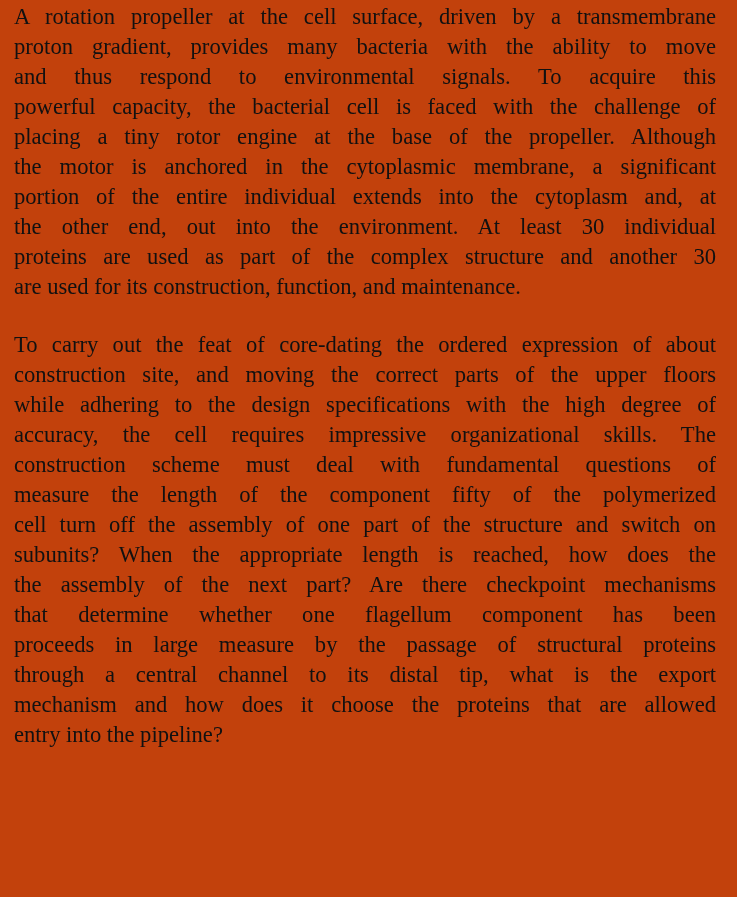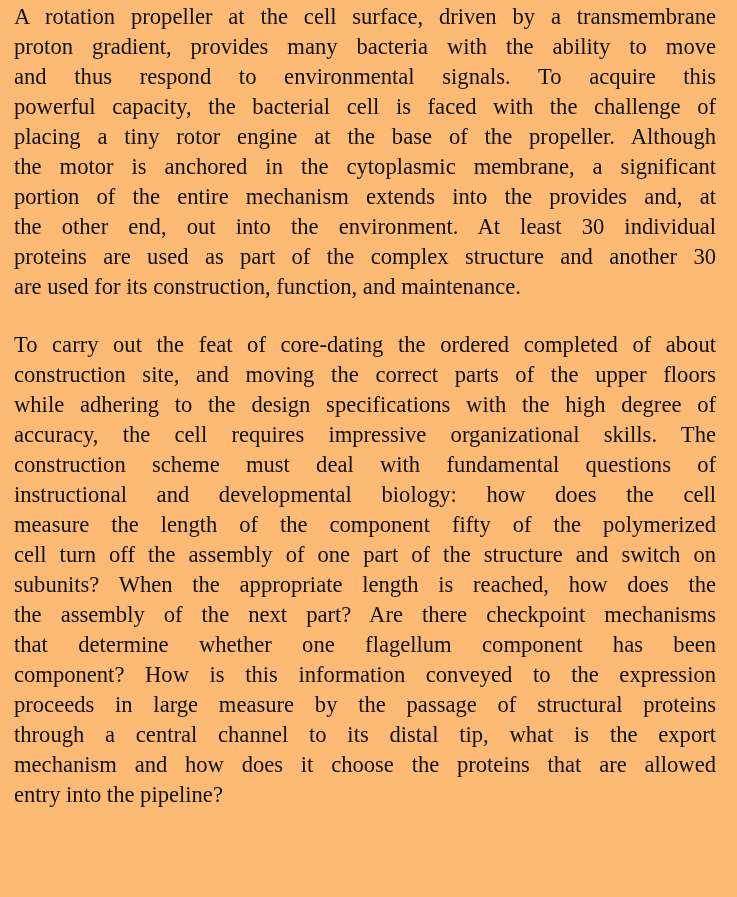--- a/index.html
+++ b/index.html
@@ -1,21 +1,21 @@
 <!DOCTYPE html>
 <html><head>
 <meta charset="utf-8">
 <style>
   html, body { margin: 0; padding: 0; background: #ffffff; }
   body { width: 737px; height: 897px; overflow: hidden; }
   .page {
     position: relative;
     width: 737px;
     height: 897px;
-    background: #fdba74;
+    background: #c2410c;
     color: #111111;
     font-family: "Liberation Serif", "DejaVu Serif", serif;
     font-size: 22.6px;
   }
   .para { position: absolute; left: 14px; width: 702px; }
   .para.p1 { top: 2px; }
   .para.p2 { top: 330px; }
   .line {
     display: block;
     height: 30px;
@@ -31,37 +31,35 @@
 <body>
 
 <div class="page">
   <div class="para p1">
     <span class="line">A rotation propeller at the cell surface, driven by a transmembrane</span>
     <span class="line">proton gradient, provides many bacteria with the ability to move</span>
     <span class="line">and thus respond to environmental signals.  To acquire this</span>
     <span class="line">powerful capacity, the bacterial cell is faced with the challenge of</span>
     <span class="line">placing a tiny rotor engine at the base of the propeller.  Although</span>
     <span class="line">the motor is anchored in the cytoplasmic membrane, a significant</span>
-    <span class="line">portion of the entire mechanism extends into the provides and, at</span>
+    <span class="line">portion of the entire individual extends into the cytoplasm and, at</span>
     <span class="line">the other end, out into the environment.  At least 30 individual</span>
     <span class="line">proteins are used as part of the complex structure and another 30</span>
     <span class="line last">are used for its construction, function, and maintenance.</span>
   </div>
 
   <div class="para p2">
-    <span class="line">To carry out the feat of core-dating the ordered completed of about</span>
+    <span class="line">To carry out the feat of core-dating the ordered expression of about</span>
     <span class="line">construction site, and moving the correct parts of the upper floors</span>
     <span class="line">while adhering to the design specifications with the high degree of</span>
     <span class="line">accuracy, the cell requires impressive organizational skills.  The</span>
     <span class="line">construction scheme must deal with fundamental questions of</span>
-    <span class="line">instructional and developmental biology: how does the cell</span>
     <span class="line">measure the length of the component fifty of the polymerized</span>
     <span class="line">cell turn off the assembly of one part of the structure and switch on</span>
     <span class="line">subunits?  When the appropriate length is reached, how does the</span>
     <span class="line">the assembly of the next part?  Are there checkpoint mechanisms</span>
     <span class="line">that determine whether one flagellum component has been</span>
-    <span class="line">component?  How is this information conveyed to the expression</span>
     <span class="line">proceeds in large measure by the passage of structural proteins</span>
     <span class="line">through a central channel to its distal tip, what is the export</span>
     <span class="line">mechanism and how does it choose the proteins that are allowed</span>
     <span class="line last">entry into the pipeline?</span>
   </div>
 </div>
 
 </body></html>

